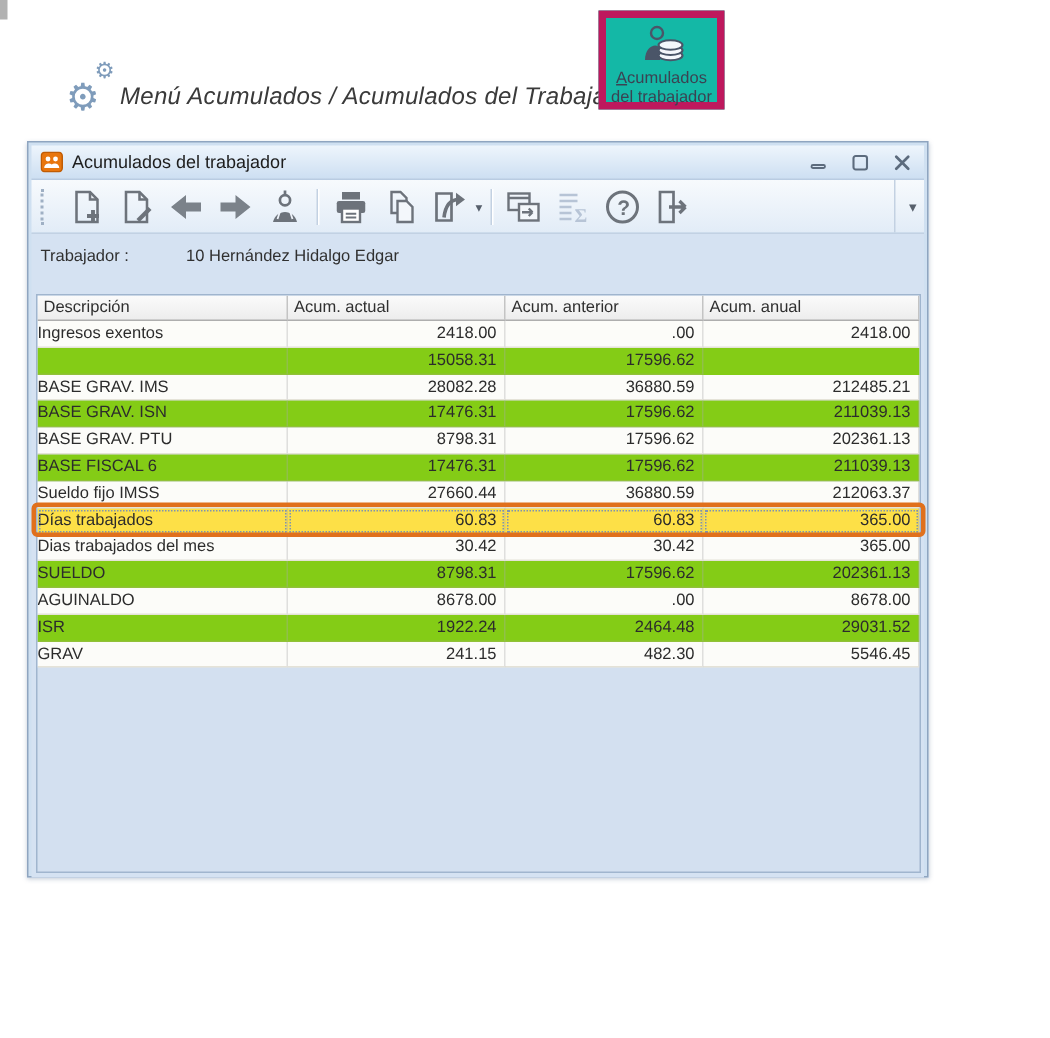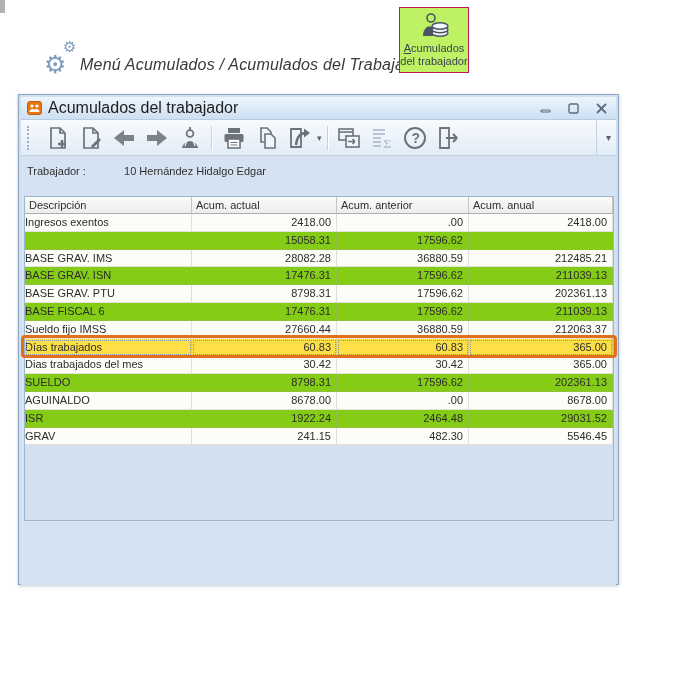--- a/index.html
+++ b/index.html
@@ -11,39 +11,39 @@
   
   .corner-fragment{position:absolute;left:0;top:0;width:5px;height:13px;background:#b2b2b2;}
   .gears{position:absolute;left:44px;top:40px;width:38px;height:40px;color:#7f9cbb;}
   .gear-big{position:absolute;left:0;top:12px;font-family:"DejaVu Sans",sans-serif;font-size:25px;line-height:25px;}
   .gear-small{position:absolute;left:19px;top:0;font-family:"DejaVu Sans",sans-serif;font-size:15px;line-height:15px;}
   .breadcrumb{
     position:absolute;left:80px;top:56px;font-size:16px;font-style:italic;
     color:#3a3a3a;white-space:nowrap;letter-spacing:.2px;
   }
   .ribbon-btn{
-    position:absolute;left:399px;top:7px;width:70px;height:66px;box-sizing:border-box;
-    background:#bef264;border:1px solid #be185d;display:flex;flex-direction:column;
+    position:absolute;left:399px;top:7px;width:84px;height:66px;box-sizing:border-box;
+    background:#14b8a6;border:5px solid #be185d;display:flex;flex-direction:column;
     align-items:center;justify-content:flex-start;padding-top:4px;cursor:default;
   }
   .ribbon-btn .icn{flex:0 0 auto;}
   .ribbon-label{font-size:11px;line-height:13px;color:#3b4252;text-align:center;}
   .ribbon-label.l1::first-letter{text-decoration:underline;}
   
   .window{
     position:absolute;left:18px;top:94px;width:601px;height:491px;box-sizing:border-box;
     background:#cfe0f1;border:1px solid #8fa5c0;padding:2px;
     box-shadow:0 1px 3px rgba(120,140,165,.45);
   }
   .titlebar{
     height:22px;display:flex;align-items:center;padding:0 4px;
     background:linear-gradient(#eef5fc,#cddff2);border-bottom:1px solid #b9cce2;
   }
   .titlebar .app-ico{margin:0 6px 0 2px;flex:0 0 auto;}
-  .titlebar .title{font-size:16px;color:#1d1d1d;flex:1 1 auto;white-space:nowrap;}
+  .titlebar .title{font-size:12px;color:#1d1d1d;flex:1 1 auto;white-space:nowrap;}
   .win-controls{display:flex;align-items:center;gap:10px;padding-right:2px;}
   .win-btn{width:18px;height:14px;display:flex;align-items:center;justify-content:center;cursor:default;}
   
   .toolbar{
     height:35px;display:flex;align-items:center;padding-left:4px;position:relative;
     background:linear-gradient(#f7fafd,#e2ecf7);border-bottom:1px solid #c2d1e3;
   }
   .grip{width:3px;height:24px;border-left:2px dotted #9fb0c4;margin:0 9px 0 2px;}
   .tb-btn{
     width:31px;height:30px;display:flex;align-items:center;justify-content:center;
@@ -54,21 +54,21 @@
   .tb-overflow{
     position:absolute;right:5px;top:0;height:35px;display:flex;align-items:center;
     border-left:1px solid #c3d1e2;padding-left:9px;color:#57606c;font-size:10px;cursor:default;
   }
   
   .client{position:relative;height:429px;background:#d5e2f2;}
   .worker-line{position:absolute;left:6px;top:9px;font-size:11px;color:#303030;white-space:nowrap;}
   .worker-line .lbl{display:inline-block;width:94px;}
   
   .grid{
-    position:absolute;left:3px;top:40px;width:590px;height:325px;box-sizing:border-box;
+    position:absolute;left:3px;top:40px;width:590px;height:386px;box-sizing:border-box;
     border:1px solid #a0b5ce;background:#d3e0f0;overflow:hidden;
   }
   .thead{display:flex;height:17px;background:linear-gradient(#fbfbfb,#ececec);}
   .th{
     box-sizing:border-box;font-size:11px;color:#2f2f2f;padding:2px 0 0 4px;
     border-right:1px solid #c4c4c4;border-bottom:1px solid #aeaeae;white-space:nowrap;overflow:hidden;
   }
   .c0{width:167px;} .c1{width:145px;} .c2{width:132px;} .c3{width:144px;}
   .trow{display:flex;height:17.8px;box-sizing:border-box;}
   .trow.odd{background:#fcfcf9;}

